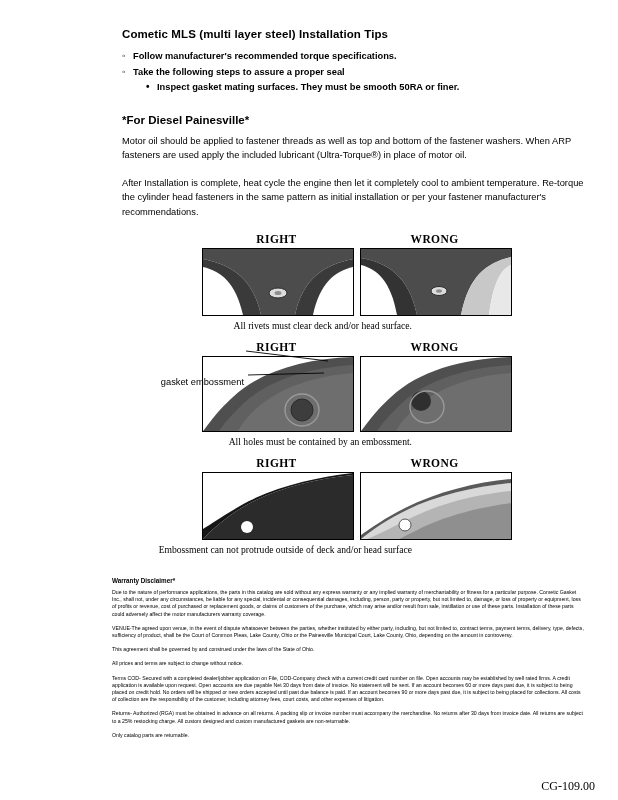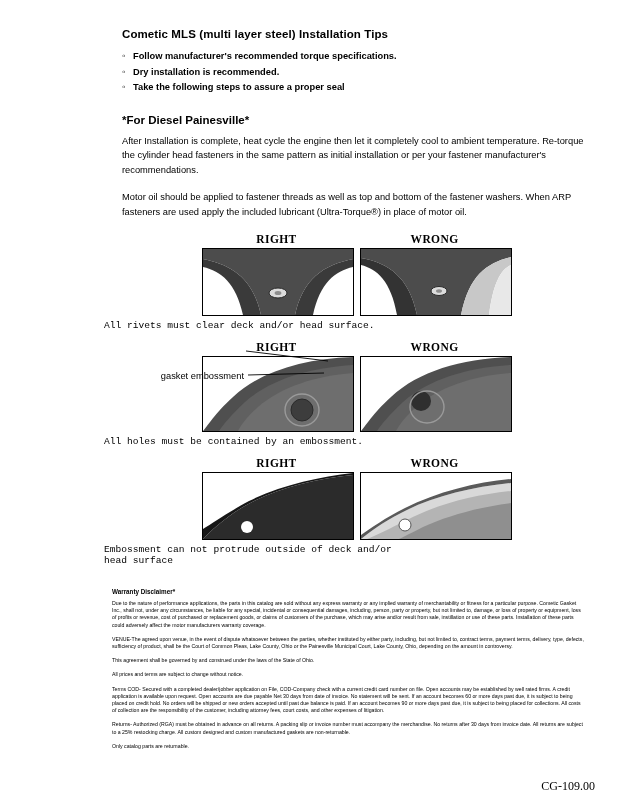--- a/index.html
+++ b/index.html
@@ -108,22 +108,22 @@
     border: 1px solid #000;
     overflow: hidden;
     position: relative;
     background: #ffffff;
   }
   .figbox.tall { height: 74px; }
   .figbox svg { display: block; }
   .caption {
     font-size: 9.6px;
     margin: 4px 0 0 0;
-    text-align: left;
-    font-family: Liberation Mono, monospace;
+    text-align: right;
+    font-family: Liberation Serif, serif;
   }
   .caprow {
     margin-left: 48px;
     width: 308px;
   }
   .callouts {
     position: absolute;
     left: 0;
     top: 0;
     width: 618px;
@@ -163,31 +163,31 @@
 </style>
 </head>
 <body>
 
 <div class="page">
 
   <h1 class="title">Cometic MLS (multi layer steel) Installation Tips</h1>
 
   <ul class="bullets">
     <li>Follow manufacturer's recommended torque specifications.</li>
-    <li>Dry installation is recommended.</li>
     <li>
       <span>Take the following steps to assure a proper seal</span>
       <ul class="sub">
+        <li>Inspect gasket mating surfaces.  They must be smooth 50RA or finer.</li>
       </ul>
     </li>
   </ul>
 
   <h2 class="section">*For Diesel Painesville*</h2>
+  <p class="body">Motor oil should be applied to fastener threads as well as top and bottom of the fastener washers. When ARP fasteners are used apply the included lubricant (Ultra-Torque®) in place of motor oil.</p>
   <p class="body">After Installation is complete, heat cycle the engine then let it completely cool to ambient temperature.  Re-torque the cylinder head fasteners in the same pattern as initial installation or per your fastener manufacturer's recommendations.</p>
-  <p class="body">Motor oil should be applied to fastener threads as well as top and bottom of the fastener washers. When ARP fasteners are used apply the included lubricant (Ultra-Torque®) in place of motor oil.</p>
 
   <div class="figures">
 
     <div class="figrow">
       <div class="figcol">
         <div class="figlabel">RIGHT</div>
         <div class="figbox">
           <svg width="150" height="66" viewBox="0 0 150 66">
             <rect x="0" y="0" width="150" height="66" fill="#ffffff"></rect>
             <path d="M0,0 L150,0 L150,10 C120,16 100,30 92,66 L58,66 C50,30 30,16 0,10 Z" fill="#4c4c4c"></path>
@@ -274,21 +274,21 @@
             <circle cx="44" cy="52" r="6" fill="#ffffff" stroke="#555555" stroke-width="1"></circle>
           </svg>
         </div>
       </div>
     </div>
     <div class="caprow">
       <p class="caption">Embossment can not protrude outside of deck and/or head surface</p>
     </div>
 
     <div class="callouts">
-      <div class="callout-text" style="left:66px; top:137px; width:122px;">gasket embossment</div>
+      <div class="callout-text" style="left:66px; top:143px; width:122px;">gasket embossment</div>
       <svg width="618" height="260" style="position:absolute;left:0;top:0">
         <line x1="190" y1="118" x2="272" y2="128" stroke="#000" stroke-width="0.9"></line>
         <line x1="192" y1="142" x2="268" y2="140" stroke="#000" stroke-width="0.9"></line>
       </svg>
     </div>
 
   </div>
 
   <div class="warranty">
     <h3>Warranty Disclaimer*</h3>

